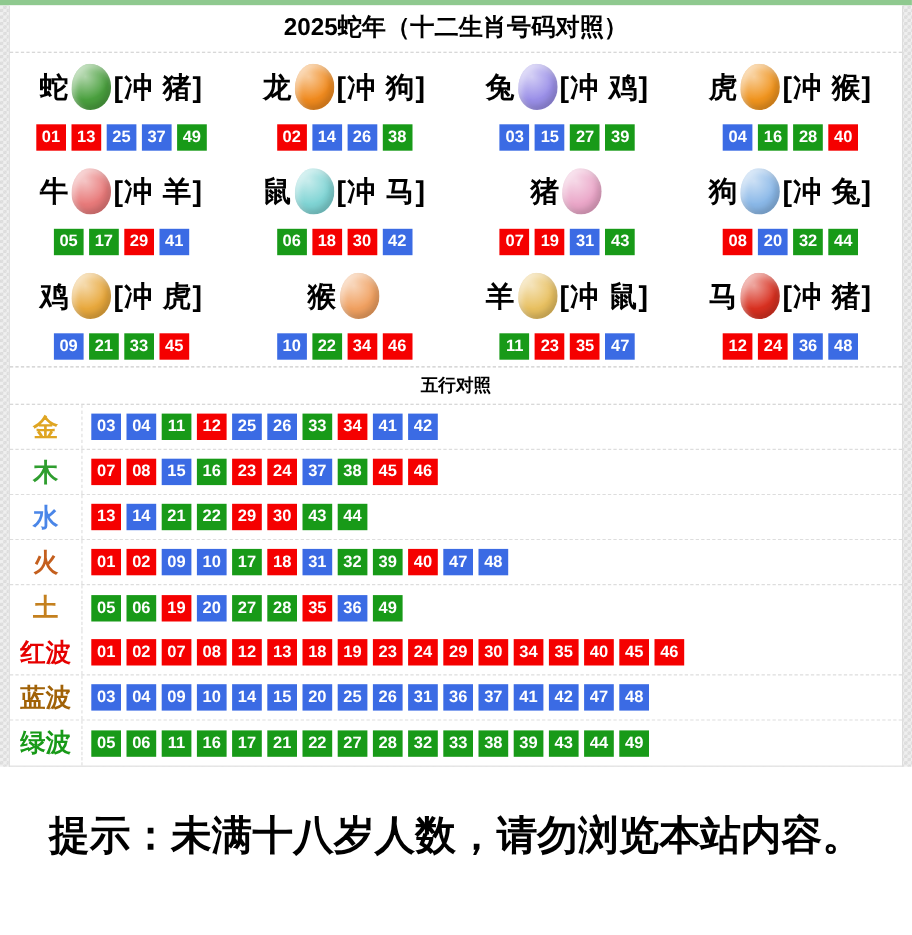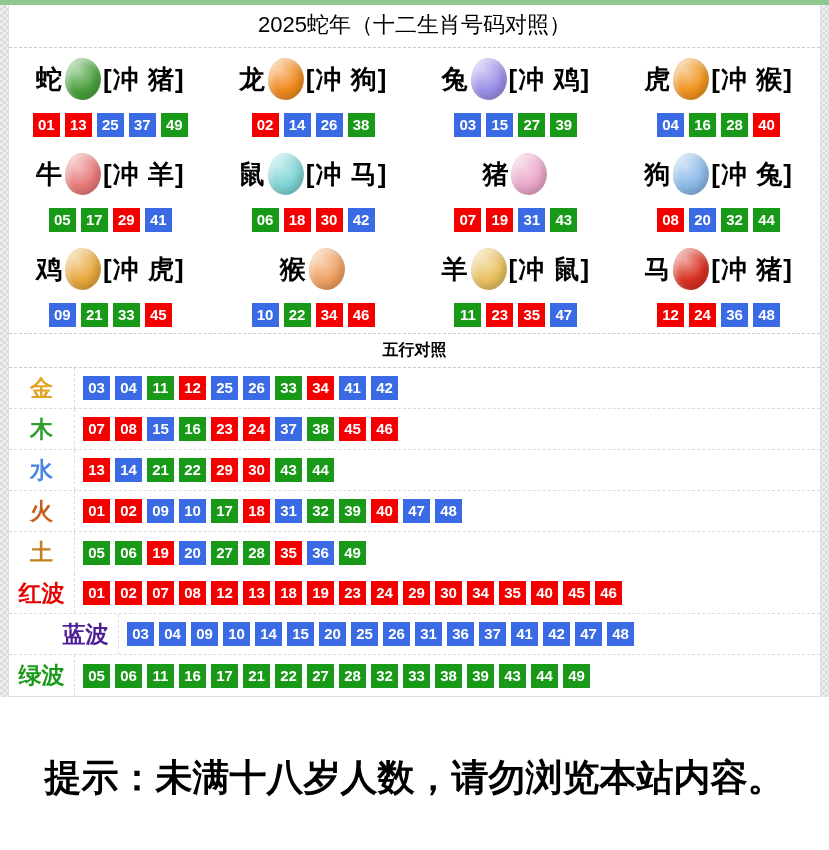--- a/index.html
+++ b/index.html
@@ -15,21 +15,21 @@
     background-color: #efefef;
     background-image:
       linear-gradient(45deg, #dcdcdc 25%, transparent 25%, transparent 75%, #dcdcdc 75%),
       linear-gradient(45deg, #dcdcdc 25%, transparent 25%, transparent 75%, #dcdcdc 75%);
     background-size: 6px 6px;
     background-position: 0 0, 3px 3px;
     padding: 0 8px;
   }
   .board { background: #fff; border: 1px solid #ddd; border-top: none; }
   .title-row {
-    text-align: center; font-size: 22px; font-weight: normal;
+    text-align: center; font-size: 22px; font-weight: bold;
     padding: 5px 0 7px; border-bottom: 1px dashed #ccc;
   }
   .zodiac-grid { display: grid; grid-template-columns: repeat(4, 1fr); }
   .z-cell {
     height: 95px; display: flex; flex-direction: column;
     align-items: center; justify-content: center;
   }
   .z-head { display: flex; align-items: center; height: 50px; }
   .z-name, .z-clash { font-size: 26px; font-weight: bold; letter-spacing: 1px; }
   .z-icon {
@@ -47,21 +47,21 @@
     padding: 6px 0; border-top: 1px dashed #ccc; border-bottom: 1px dashed #ccc;
   }
   .data-row { display: flex; align-items: stretch; min-height: 41px; border-bottom: 1px dashed #ddd; }
   .data-row:last-child { border-bottom: none; }
   .row-label {
     flex: 0 0 66px; display: flex; align-items: center; justify-content: center;
     font-size: 23px; font-weight: bold; border-right: 1px dashed #ddd;
   }
   .row-nums { display: flex; align-items: center; gap: 5px; padding-left: 8px; flex-wrap: wrap; }
   .warning {
-    margin-top: 56px; text-align: center;
+    margin-top: 38px; text-align: center;
     font-size: 37px; font-weight: bold; color: #000; white-space: nowrap; font-family: Liberation Serif, serif;
   }
 </style>
 </head>
 <body>
 
 <div class="top-strip"></div>
 
 <div class="board-wrap">
   <div class="board">
@@ -321,21 +321,21 @@
             <span class="num" style="background: rgb(245, 0, 0);">29</span>
             <span class="num" style="background: rgb(245, 0, 0);">30</span>
             <span class="num" style="background: rgb(245, 0, 0);">34</span>
             <span class="num" style="background: rgb(245, 0, 0);">35</span>
             <span class="num" style="background: rgb(245, 0, 0);">40</span>
             <span class="num" style="background: rgb(245, 0, 0);">45</span>
             <span class="num" style="background: rgb(245, 0, 0);">46</span>
           </div>
         </div>
         <div class="data-row">
-          <div class="row-label" style="color: #4c1d95; margin-left: 44px;">蓝波</div>
+          <div class="row-label" style="color: #a16207;">蓝波</div>
           <div class="row-nums">
             <span class="num" style="background: rgb(59, 107, 228);">03</span>
             <span class="num" style="background: rgb(59, 107, 228);">04</span>
             <span class="num" style="background: rgb(59, 107, 228);">09</span>
             <span class="num" style="background: rgb(59, 107, 228);">10</span>
             <span class="num" style="background: rgb(59, 107, 228);">14</span>
             <span class="num" style="background: rgb(59, 107, 228);">15</span>
             <span class="num" style="background: rgb(59, 107, 228);">20</span>
             <span class="num" style="background: rgb(59, 107, 228);">25</span>
             <span class="num" style="background: rgb(59, 107, 228);">26</span>

